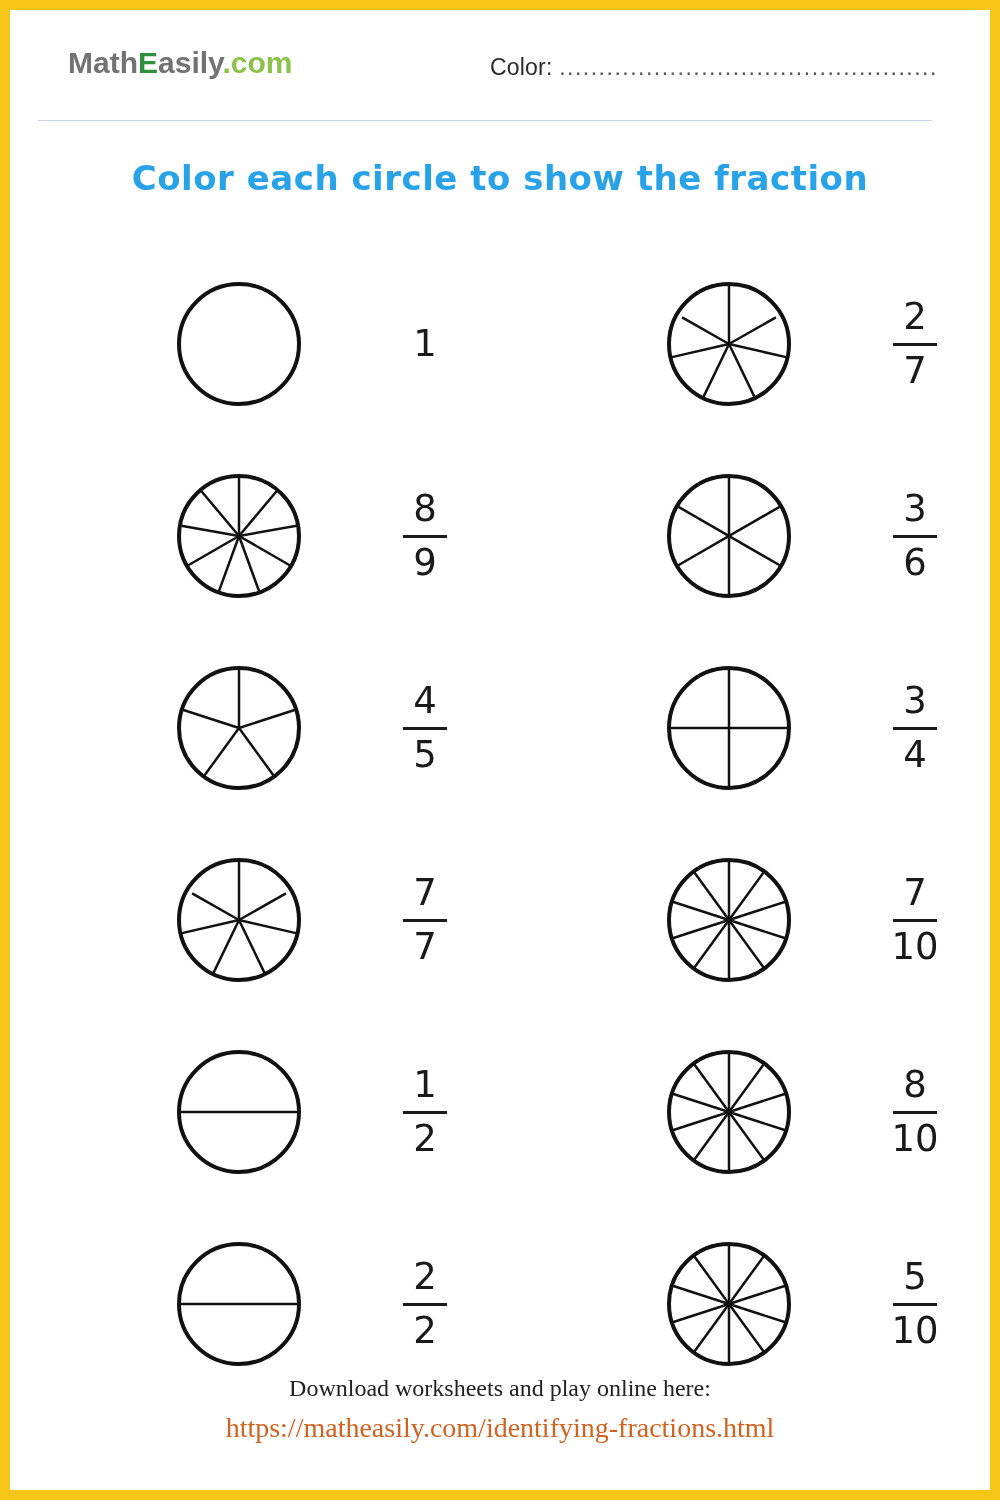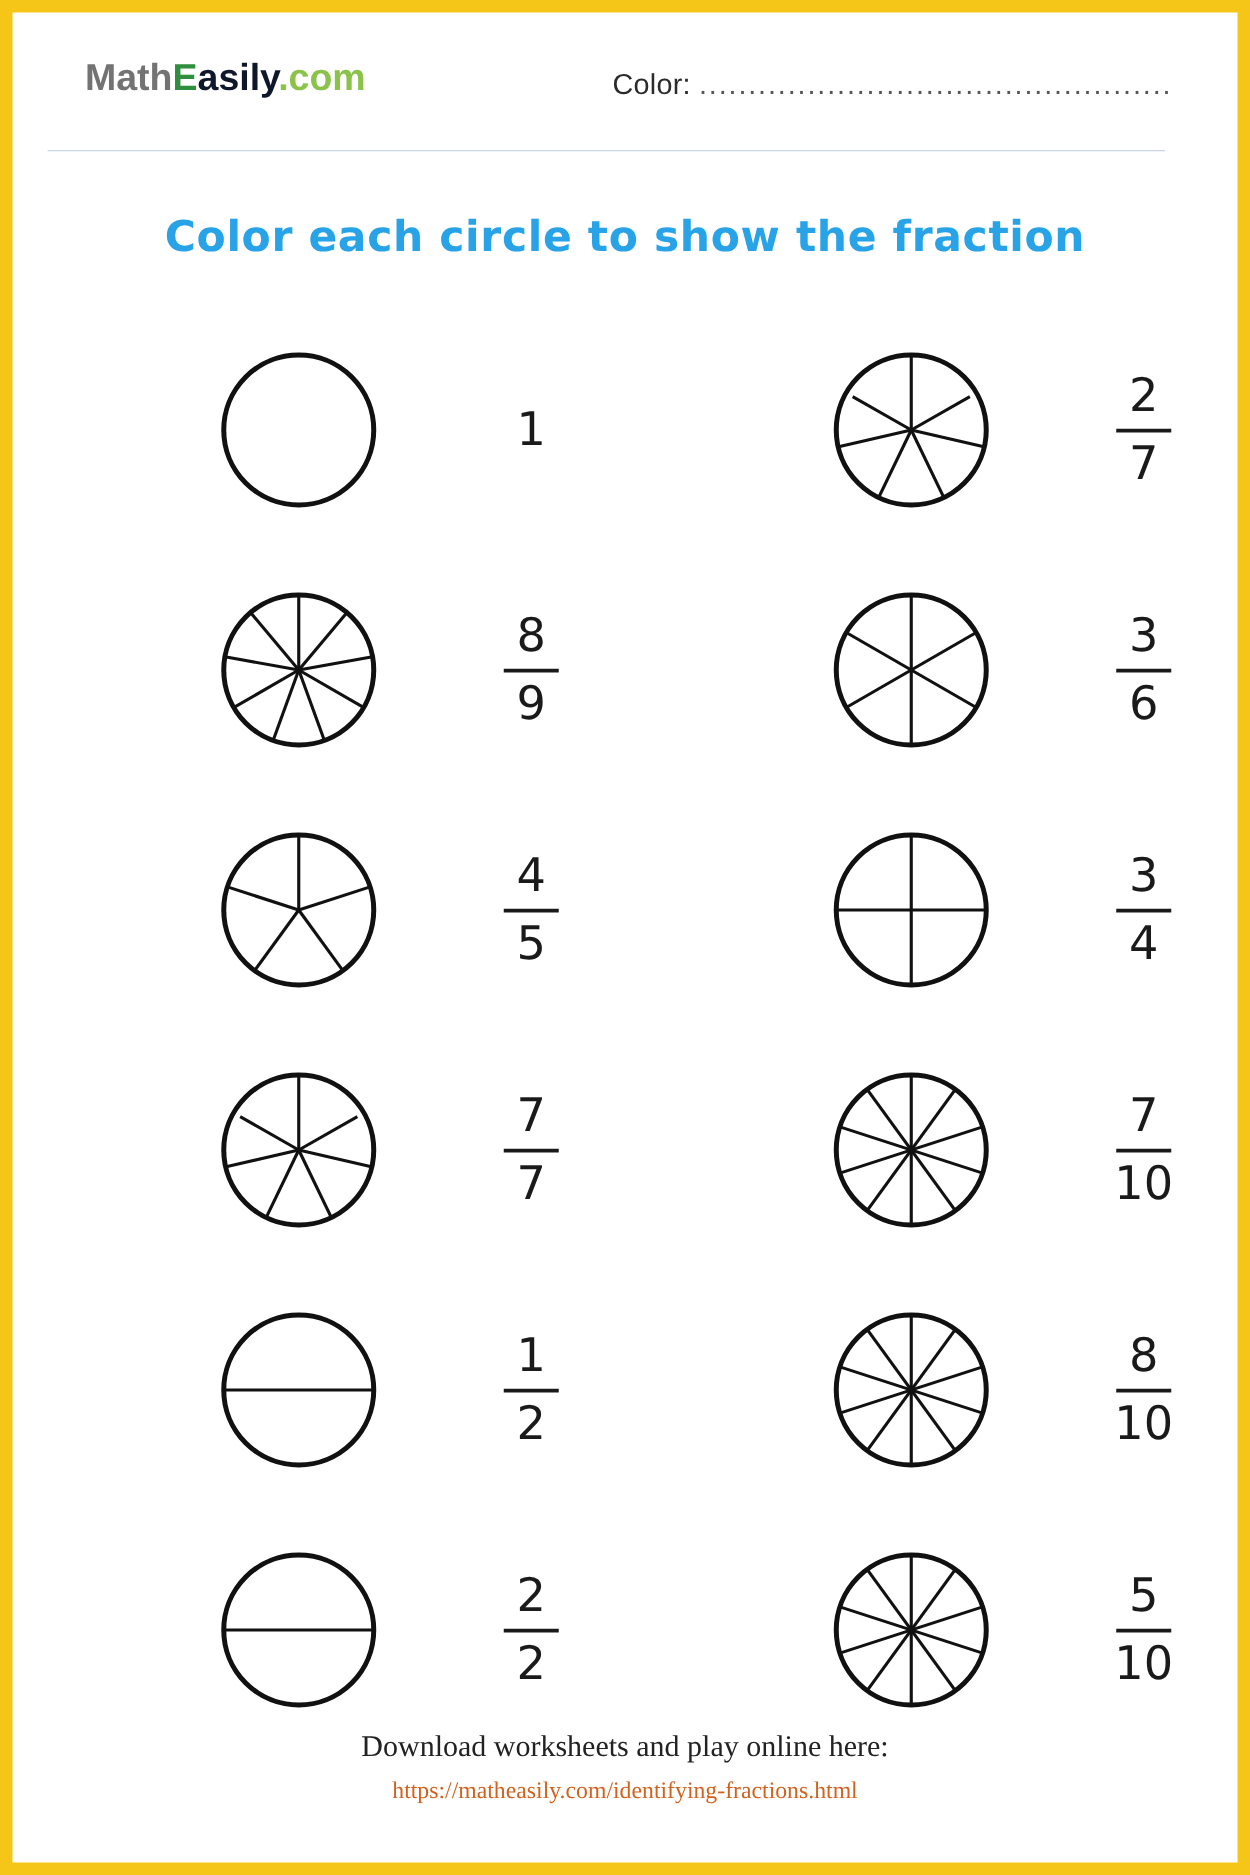--- a/index.html
+++ b/index.html
@@ -39,21 +39,21 @@
     position: absolute;
     left: 48px;
     top: 12px;
     font-size: 30px;
     font-weight: bold;
     font-family: "Liberation Sans", sans-serif;
     white-space: nowrap;
   }
   .logo .c1 { color: #737373; }
   .logo .c2 { color: #2f8f3e; }
-  .logo .c3 { color: #0f172a; }
+  .logo .c3 { color: #737373; }
   .logo .c6 { color: #8bc34a; }
 
   .name-line {
     position: absolute;
     left: 470px;
     top: 20px;
     font-size: 23px;
     color: #2b2b2b;
     letter-spacing: .2px;
     white-space: nowrap;
@@ -76,21 +76,20 @@
     position: absolute;
     top: 138px;
     left: 0;
     right: 0;
     text-align: center;
     font-size: 34px;
     font-weight: bold;
     color: #29a3e8;
     font-family: "DejaVu Sans", sans-serif;
     letter-spacing: .5px;
-    margin-top: 12px;
   }
 
   
   .grid {
     position: absolute;
     top: 228px;
     left: 0;
     width: 980px;
     display: grid;
     grid-template-columns: 1fr 1fr;
@@ -145,21 +144,21 @@
     text-align: center;
   }
   .footer .f1 {
     font-size: 24px;
     color: #222;
     font-family: "Liberation Serif", serif;
     text-align: center;
   }
   .footer .f2 {
     margin-top: 10px;
-    font-size: 19px;
+    font-size: 28px;
     color: #d2621f;
     font-family: "Liberation Serif", serif;
   }
 </style>
 </head>
 <body>
 
 <div class="page">
   <div class="inner">
 

